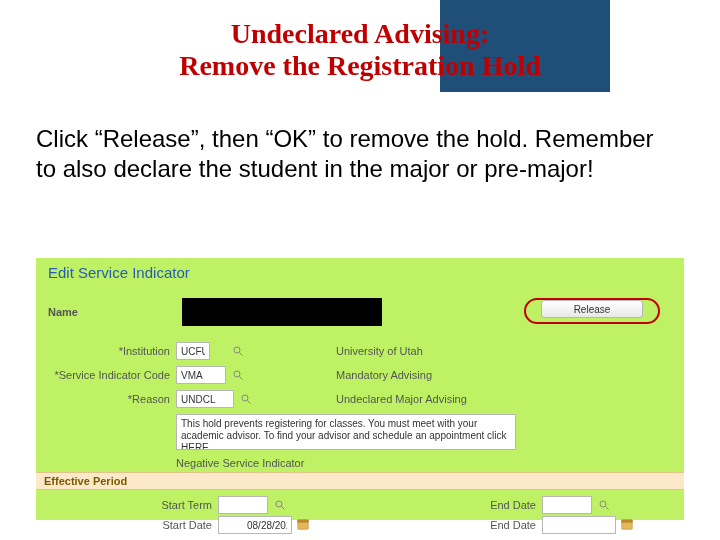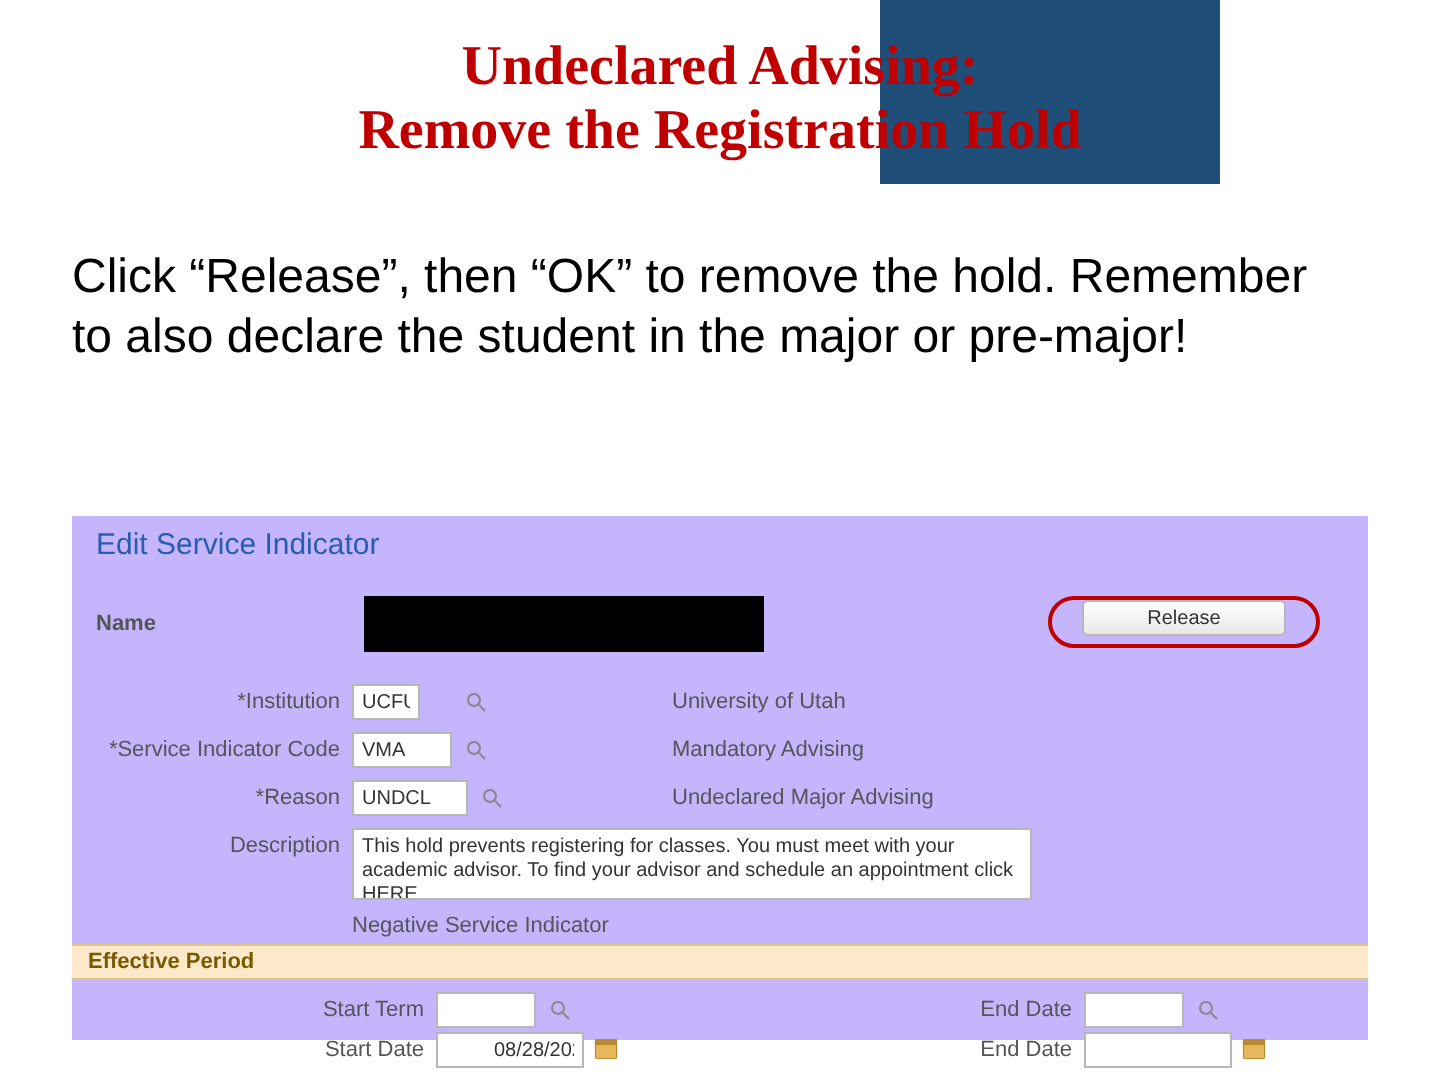--- a/index.html
+++ b/index.html
@@ -2,21 +2,21 @@
 <html><head>
 <meta charset="utf-8">
 <style>
   * { box-sizing: border-box; margin: 0; padding: 0; }
   html, body { width: 720px; height: 540px; background: #fff; font-family: Arial, sans-serif; overflow: hidden; }
   .slide { position: relative; width: 720px; height: 540px; background: #fff; }
   .accent-block { position: absolute; top: 0; right: 110px; width: 170px; height: 92px; background: #1f4e79; }
   .title-wrap { position: absolute; top: 18px; left: 0; width: 720px; text-align: center; }
   .title-wrap h1 { font-family: "Times New Roman", serif; font-weight: 700; color: #c00000; font-size: 28px; line-height: 1.15; }
   .body-text { position: absolute; top: 124px; left: 36px; width: 640px; font-family: Liberation Sans, sans-serif; font-size: 24px; color: #000; line-height: 1.25; }
-  .screenshot { position: absolute; top: 258px; left: 36px; width: 648px; height: 262px; background: #c4b5fd; font-family: Arial, sans-serif; font-size: 11px; color: #555; }
+  .screenshot { position: absolute; top: 258px; left: 36px; width: 648px; height: 262px; background: #bef264; font-family: Arial, sans-serif; font-size: 11px; color: #555; }
   .ss-header { position: absolute; top: 6px; left: 12px; color: #2a5db0; font-size: 15px; }
   .ss-name-row { position: absolute; top: 44px; left: 6px; height: 24px; width: 636px; }
   .ss-name-label { position: absolute; left: 6px; top: 4px; color: #555; font-weight: 700; font-size: 11px; }
   .ss-redact { position: absolute; left: 140px; top: -4px; width: 200px; height: 28px; background: #000; }
   .release-oval { position: absolute; right: 18px; top: -4px; width: 136px; height: 26px; border: 2px solid #c00000; border-radius: 14px; display: flex; justify-content: center; }
   .release-btn { width: 102px; height: 18px; background: linear-gradient(#fefefe,#e8e8e8); border: 1px solid #b7b7b7; border-radius: 3px; font-size: 10px; color: #333; display: flex; align-items: center; justify-content: center; }
   .ss-row { position: absolute; left: 0; width: 636px; height: 22px; }
   .ss-label { position: absolute; text-align: right; color: #555; font-size: 11px; }
   .ss-input { position: absolute; height: 18px; background: #fff; border: 1px solid #b7b7b7; font-size: 10px; color: #333; padding: 1px 4px; }
   .ss-lookup { position: absolute; width: 16px; height: 16px; display: flex; align-items: center; justify-content: center; color: #888; font-size: 11px; }
@@ -83,21 +83,20 @@
       <div class="ss-lookup" style="left:202px;top:1px;">
         <svg viewBox="0 0 24 24" fill="none" stroke="#888" stroke-width="2">
             <circle cx="10" cy="10" r="6"></circle>
             <line x1="15" y1="15" x2="21" y2="21"></line>
           </svg>
       </div>
       <div class="ss-value" style="left:300px;top:3px;">Undeclared Major Advising</div>
     </div>
 
     <div class="ss-row" style="top:156px;height:40px;">
-      <div class="ss-label" style="left:0;width:134px;top:3px;">Description</div>
       <div class="ss-textarea" style="left:140px;top:0;width:340px;height:36px;">This hold prevents registering for classes. You must meet with your academic advisor. To find your advisor and schedule an appointment click  HERE</div>
     </div>
 
     <div class="ss-row" style="top:198px;">
       <div class="ss-value" style="left:140px;top:1px;">Negative Service Indicator</div>
     </div>
 
     <div class="ss-section" style="top:214px;">Effective Period</div>
 
     <div class="ss-row" style="top:238px;">

